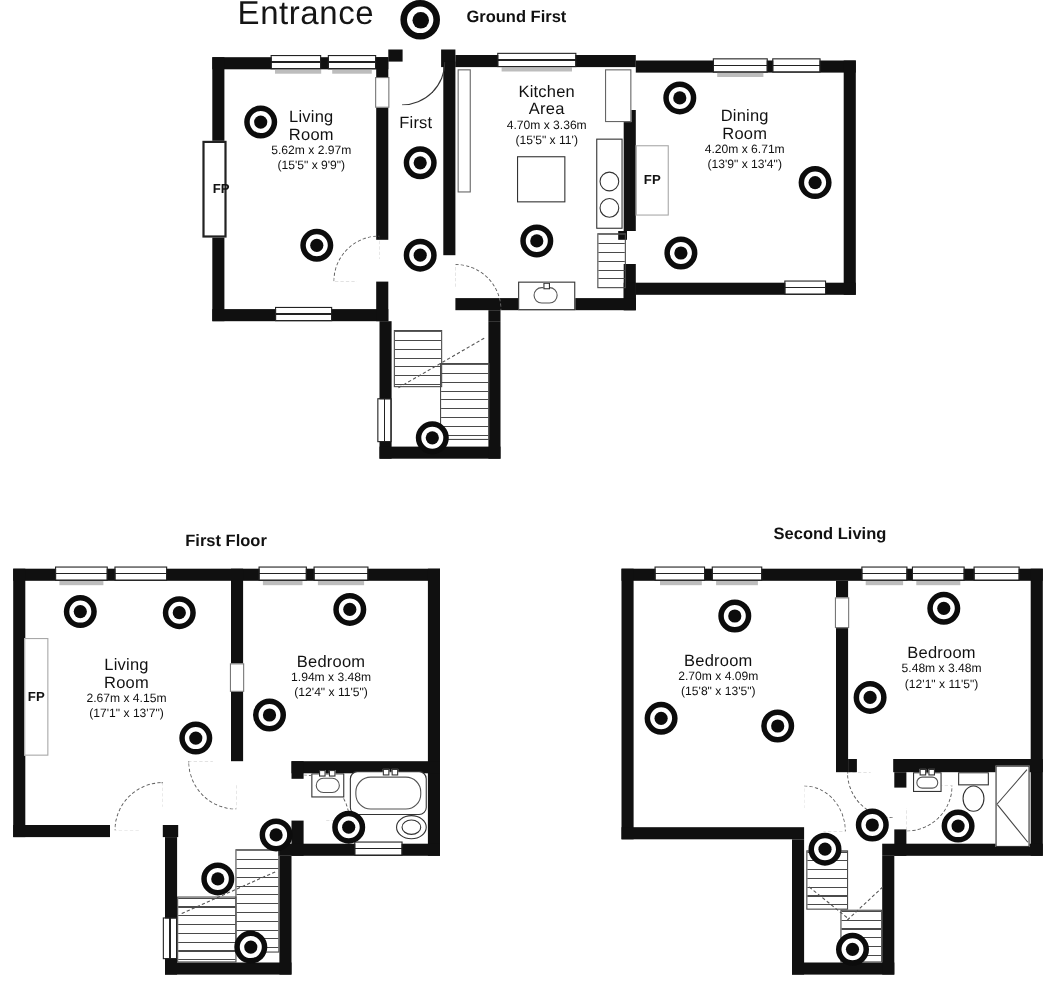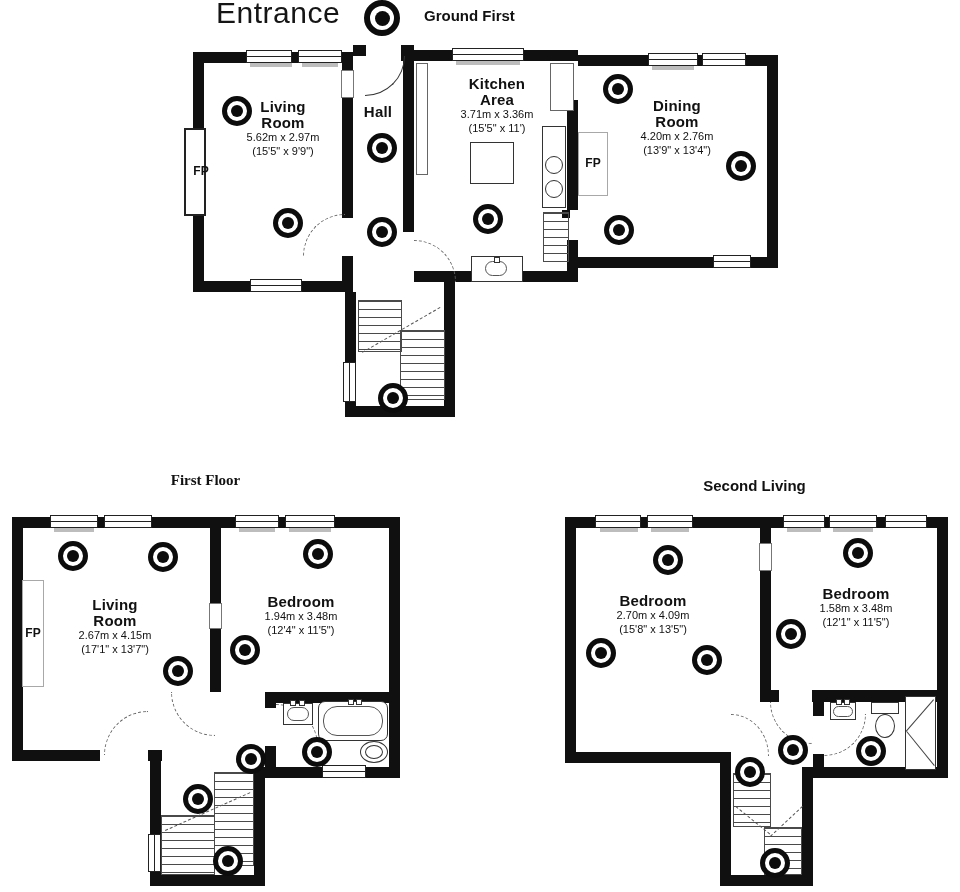--- a/index.html
+++ b/index.html
@@ -29,21 +29,21 @@
   .sline{position:absolute;height:0;border-top:1px solid #444;transform-origin:0 0;z-index:3;}
   .cam{position:absolute;width:30px;height:30px;border:5px solid #0c0c0c;border-radius:50%;
        background:#fff;box-sizing:border-box;display:flex;align-items:center;justify-content:center;
        z-index:5;cursor:pointer;}
   .cam::after{content:"";width:12px;height:12px;border-radius:50%;background:#0c0c0c;}
   .cam.lg{width:36px;height:36px;border-width:6px;}
   .cam.lg::after{width:15px;height:15px;}
   .entrance{position:absolute;font-size:30px;font-weight:400;letter-spacing:.5px;color:#151515;z-index:4;}
   .floor-title{position:absolute;font-size:15px;font-weight:bold;text-align:center;z-index:4;}
   .room-label{position:absolute;text-align:center;z-index:4;}
-  .room-name{font-size:15px;font-weight:bold;line-height:1.07;letter-spacing:.2px;}
+  .room-name{font-size:15px;font-weight:normal;line-height:1.07;letter-spacing:.2px;}
   .room-name.wrap2{width:66px;margin:0 auto;}
   .room-dim{font-size:11px;line-height:1.25;white-space:nowrap;}
   .fp-label{position:absolute;font-size:12px;font-weight:bold;text-align:center;z-index:4;}
   .fpbox{position:absolute;background:#fff;border:1.5px solid #a8a8a8;box-sizing:border-box;z-index:1;}
   .fpbox.dark{border:2px solid #222;}
 </style>
 </head>
 <body>
 
 <div id="plan">
@@ -114,38 +114,38 @@
     <div class="steps" style="left:358px;top:300px;width:44px;height:52px;"></div>
     <div class="steps" style="left:400px;top:330px;width:45px;height:70px;"></div>
     <div class="dline" style="left:362px;top:352px;width:90px;transform:rotate(-30deg);"></div>
 
     <div class="room-label" style="left:233px;top:99px;width:100px;">
       <div class="room-name wrap2">Living Room</div>
       <div class="room-dim">5.62m x 2.97m</div>
       <div class="room-dim">(15'5" x 9'9")</div>
     </div>
     <div class="room-label" style="left:352px;top:104px;width:52px;">
-      <div class="room-name">Hall</div>
+      <div class="room-name">First</div>
     </div>
     <div class="room-label" style="left:447px;top:76px;width:100px;">
       <div class="room-name wrap2">Kitchen Area</div>
-      <div class="room-dim">3.71m x 3.36m</div>
+      <div class="room-dim">4.70m x 3.36m</div>
       <div class="room-dim">(15'5" x 11')</div>
     </div>
     <div class="room-label" style="left:627px;top:98px;width:100px;">
       <div class="room-name wrap2">Dining Room</div>
-      <div class="room-dim">4.20m x 2.76m</div>
+      <div class="room-dim">4.20m x 6.71m</div>
       <div class="room-dim">(13'9" x 13'4")</div>
     </div>
     <div class="fp-label" style="left:188px;top:164px;width:26px;">FP</div>
     <div class="fp-label" style="left:578px;top:156px;width:30px;">FP</div>
   </div>
 
   <div>
-    <div class="floor-title" style="left:153px;top:472px;width:105px;font-family:Liberation Serif, serif;">First Floor</div>
+    <div class="floor-title" style="left:153px;top:483px;width:105px;">First Floor</div>
 
     <div class="w" style="left:12px;top:517px;width:388px;height:11px;"></div>
     <div class="w" style="left:12px;top:517px;width:11px;height:244px;"></div>
     <div class="w" style="left:12px;top:750px;width:88px;height:11px;"></div>
     <div class="w" style="left:148px;top:750px;width:14px;height:11px;"></div>
     <div class="w" style="left:210px;top:517px;width:11px;height:175px;"></div>
     <div class="w" style="left:389px;top:517px;width:11px;height:261px;"></div>
     <div class="w" style="left:265px;top:692px;width:135px;height:11px;"></div>
     <div class="w" style="left:265px;top:692px;width:11px;height:16px;"></div>
     <div class="w" style="left:265px;top:746px;width:11px;height:32px;"></div>
@@ -246,21 +246,21 @@
     <div class="dline" style="left:736px;top:806px;width:44px;transform:rotate(39deg);"></div>
     <div class="dline" style="left:770px;top:836px;width:44px;transform:rotate(-43deg);"></div>
 
     <div class="room-label" style="left:603px;top:593px;width:100px;">
       <div class="room-name">Bedroom</div>
       <div class="room-dim">2.70m x 4.09m</div>
       <div class="room-dim">(15'8" x 13'5")</div>
     </div>
     <div class="room-label" style="left:806px;top:586px;width:100px;">
       <div class="room-name">Bedroom</div>
-      <div class="room-dim">1.58m x 3.48m</div>
+      <div class="room-dim">5.48m x 3.48m</div>
       <div class="room-dim">(12'1" x 11'5")</div>
     </div>
   </div>
 
 <div class="cam" style="left: 222px; top: 96px;"></div>
     <div class="cam" style="left: 273px; top: 208px;"></div>
     <div class="cam" style="left: 367px; top: 133px;"></div>
     <div class="cam" style="left: 367px; top: 217px;"></div>
     <div class="cam" style="left: 473px; top: 204px;"></div>
     <div class="cam" style="left: 603px; top: 74px;"></div>

